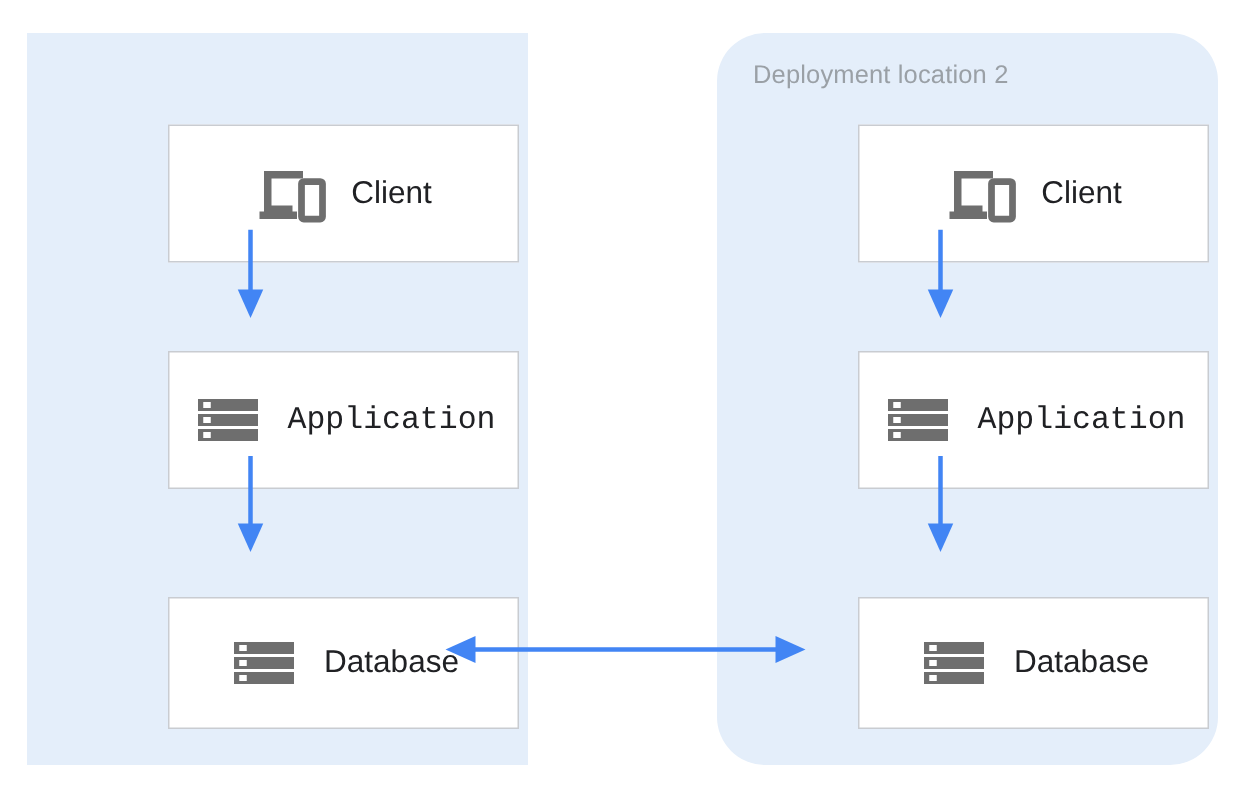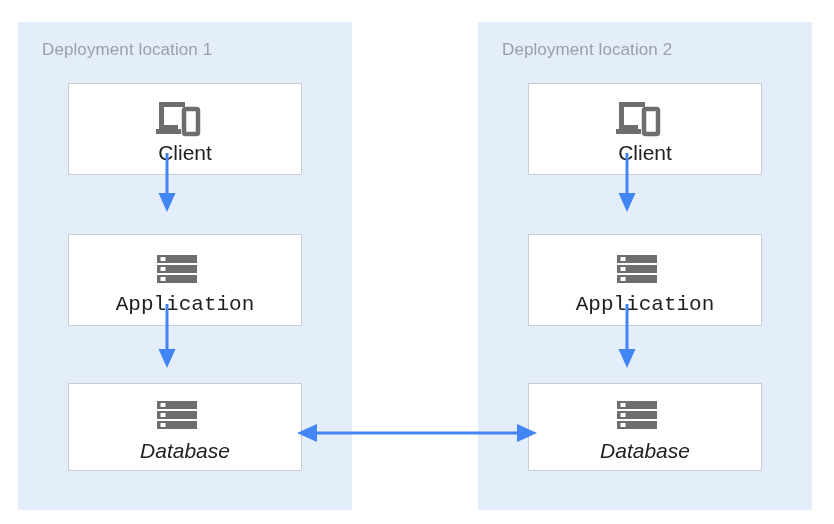--- a/index.html
+++ b/index.html
@@ -23,46 +23,46 @@
     height: 524px;
   }
 
   
   .zone {
     position: absolute;
     background: #e4eefa;
     box-sizing: border-box;
   }
   .zone-1 { left: 18px;  top: 22px; width: 334px; height: 488px; }
-  .zone-2 { left: 478px; top: 22px; width: 334px; height: 488px; }
+  .zone-2 { left: 478px; top: 22px; width: 334px; height: 488px; border-radius: 32px; }
 
   .zone-title {
     position: absolute;
     left: 24px;
     top: 18px;
     font-size: 17px;
     color: #9aa0a6;
     letter-spacing: 0.1px;
     white-space: nowrap;
   }
 
   
   .node {
     position: absolute;
     background: #ffffff;
     border: 1px solid #c9ccd1;
     box-sizing: border-box;
     display: flex;
-    flex-direction: column;
     align-items: center;
     justify-content: center;
+    margin-left: 44px;
   }
   .node-client { left: 50px; top: 61px;  width: 234px; height: 92px; }
   .node-app    { left: 50px; top: 212px; width: 234px; height: 92px; font-family: Liberation Mono, monospace; }
-  .node-db     { left: 50px; top: 361px; width: 234px; height: 88px; font-style: italic; }
+  .node-db     { left: 50px; top: 376px; width: 234px; height: 88px; }
 
   .node-icon {
     flex: 0 0 auto;
     width: 48px;
     height: 48px;
     margin-right: 16px;
     display: block;
   }
   .node-label {
     flex: 0 0 auto;
@@ -92,21 +92,20 @@
     height: 26px;
   }
   .arrow-h svg { display: block; }
 </style>
 </head>
 <body>
 
 <div id="diagram">
 
   <div class="zone zone-1">
-    <div class="zone-title">Deployment location 1</div>
 
     <div class="node node-client">
       <svg class="node-icon" viewBox="0 0 48 48">
         <path d="M6 9 h26 v5 H11 v18 h14 v5 H6 Z" fill="#6e6e6e"></path>
         <rect x="3" y="36" width="25" height="5" fill="#6e6e6e"></rect>
         <rect x="31" y="16" width="14" height="25" rx="1.5" fill="none" stroke="#6e6e6e" stroke-width="4.5"></rect>
       </svg>
       <span class="node-label">Client</span>
     </div>
 

